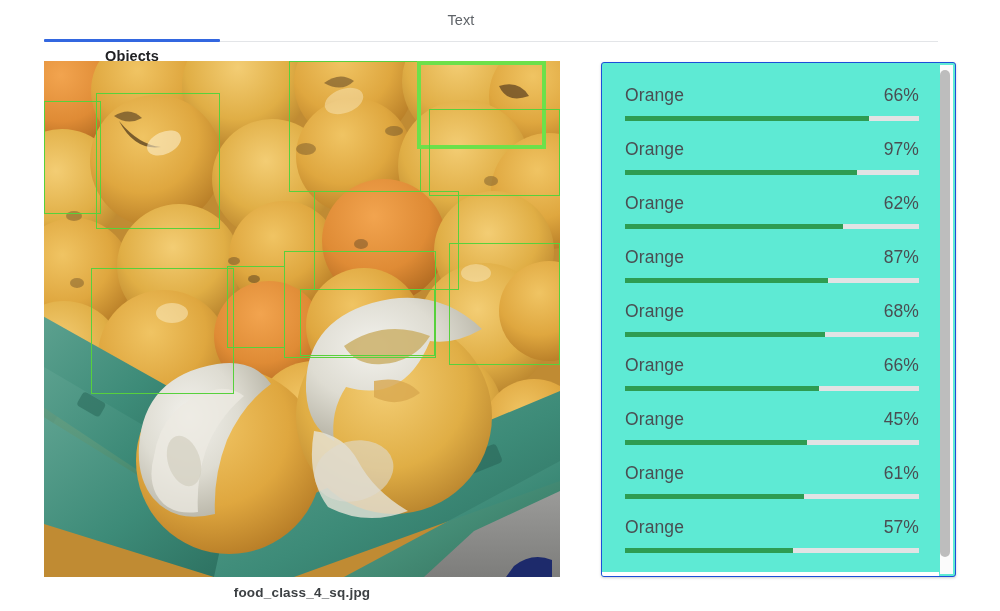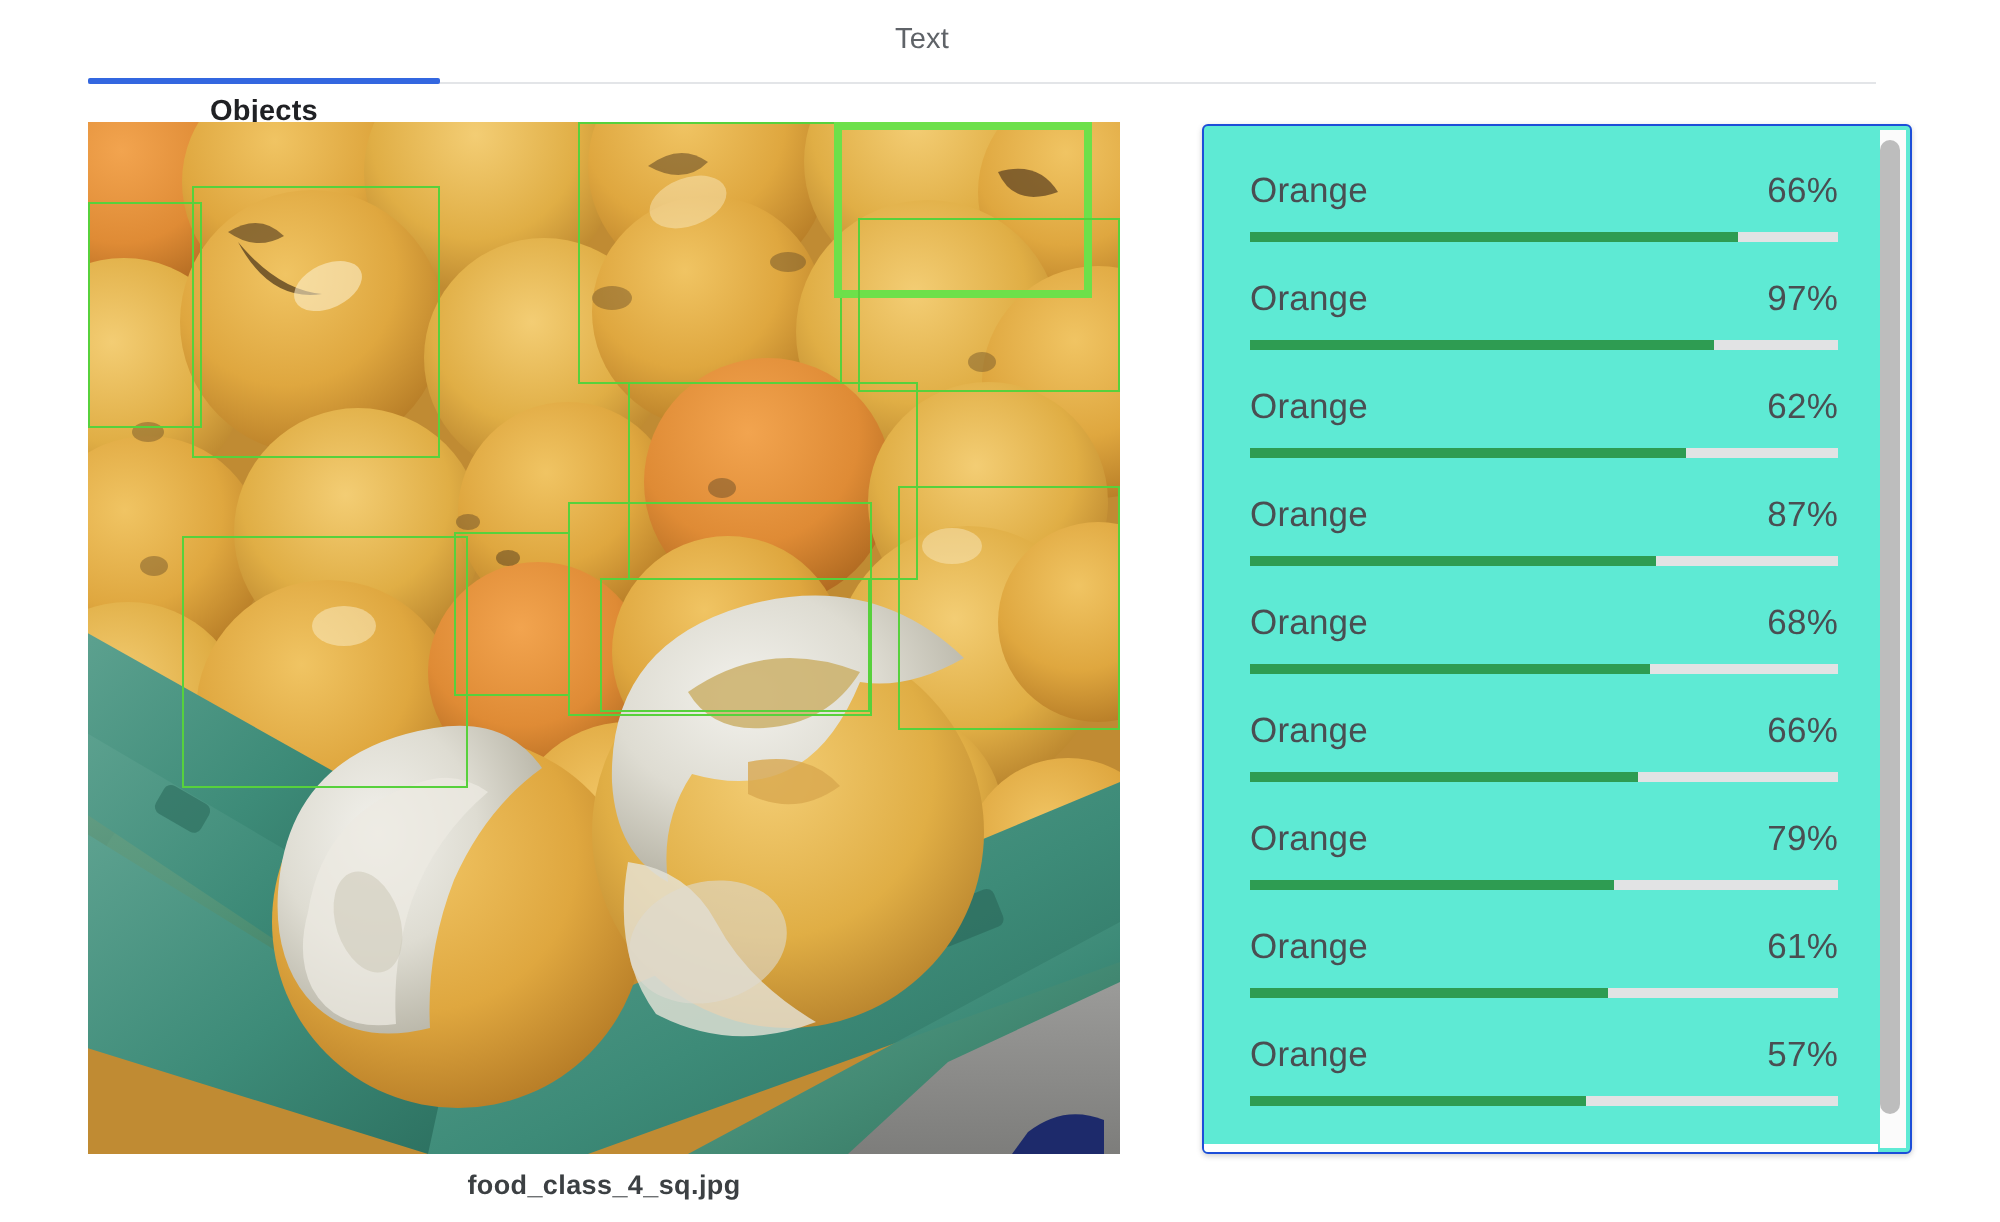--- a/index.html
+++ b/index.html
@@ -378,21 +378,21 @@
           <span class="result-label">Orange</span>
           <span class="result-value">66%</span>
         </div>
         <div class="result-track">
           <div class="result-fill" style="width: 66%;"></div>
         </div>
       </div>
       <div class="result-row" style="top: 346px;">
         <div class="result-head">
           <span class="result-label">Orange</span>
-          <span class="result-value">79%</span>
+          <span class="result-value">45%</span>
         </div>
         <div class="result-track">
           <div class="result-fill" style="width: 62%;"></div>
         </div>
       </div>
       <div class="result-row" style="top: 400px;">
         <div class="result-head">
           <span class="result-label">Orange</span>
           <span class="result-value">61%</span>
         </div>

